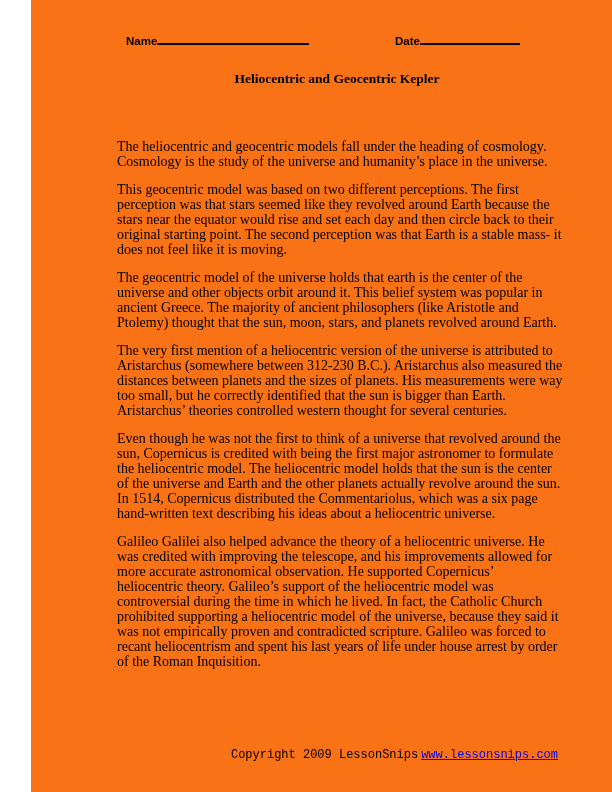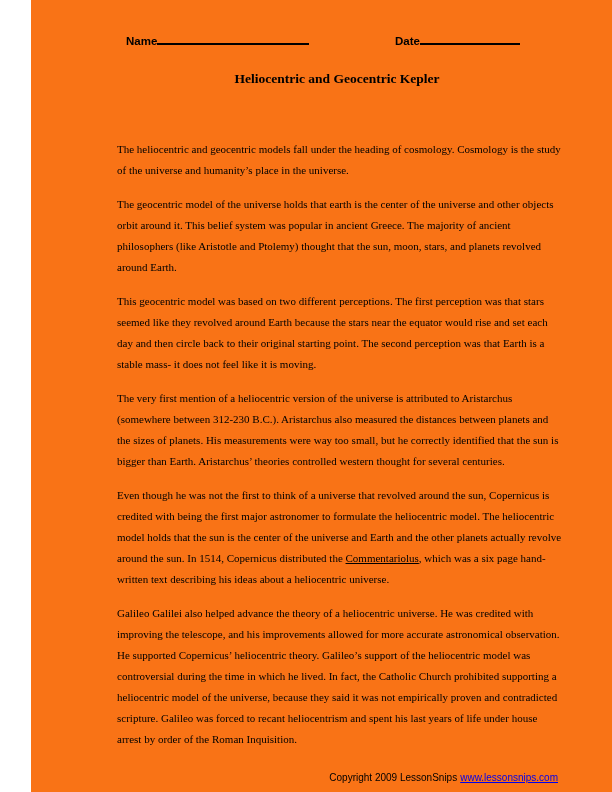--- a/index.html
+++ b/index.html
@@ -56,36 +56,35 @@
     text-align: center;
     font-family: "Liberation Serif", serif;
     font-size: 13.5px;
     font-weight: bold;
   }
   .body-text {
     position: absolute;
     top: 139px;
     left: 86px;
     width: 446px;
-    font-size: 11px;
-    line-height: 21px;
+    font-size: 14px;
+    line-height: 15px;
     text-align: left;
   }
   .body-text p {
     margin: 0 0 13px 0;
   }
   .underlined {
-    text-decoration: underline;
   }
   .footer {
     position: absolute;
-    top: 772px;
+    top: 748px;
     right: 85px;
-    font-family: Liberation Sans, sans-serif;
-    font-size: 10px;
+    font-family: Liberation Mono, monospace;
+    font-size: 12px;
     white-space: nowrap;
   }
   .footer-link {
     color: #0000ee;
     text-decoration: underline;
     margin-left: 3px;
     cursor: pointer;
   }
 </style>
 </head>
@@ -99,22 +98,22 @@
     </div>
     <div class="date-field">
       <span>Date</span><span class="fill-line date-line"></span>
     </div>
   </div>
 
   <h1 class="title">Heliocentric and Geocentric Kepler</h1>
 
   <div class="body-text">
     <p>The heliocentric and geocentric models fall under the heading of cosmology. Cosmology is the study of the universe and humanity’s place in the universe.</p>
+    <p>This geocentric model was based on two different perceptions. The first perception was that stars seemed like they revolved around Earth because the stars near the equator would rise and set each day and then circle back to their original starting point. The second perception was that Earth is a stable mass- it does not feel like it is moving.</p>
     <p>The geocentric model of the universe holds that earth is the center of the universe and other objects orbit around it. This belief system was popular in ancient Greece. The majority of ancient philosophers (like Aristotle and Ptolemy) thought that the sun, moon, stars, and planets revolved around Earth.</p>
-    <p>This geocentric model was based on two different perceptions. The first perception was that stars seemed like they revolved around Earth because the stars near the equator would rise and set each day and then circle back to their original starting point. The second perception was that Earth is a stable mass- it does not feel like it is moving.</p>
     <p>The very first mention of a heliocentric version of the universe is attributed to Aristarchus (somewhere between 312-230 B.C.). Aristarchus also measured the distances between planets and the sizes of planets. His measurements were way too small, but he correctly identified that the sun is bigger than Earth. Aristarchus’ theories controlled western thought for several centuries.</p>
     <p><span>Even though he was not the first to think of a universe that revolved around the sun, Copernicus is credited with being the first major astronomer to formulate the heliocentric model. The heliocentric model holds that the sun is the center of the universe and Earth and the other planets actually revolve around the sun. In 1514, Copernicus distributed the </span><span class="underlined">Commentariolus</span><span>, which was a six page hand-written text describing his ideas about a heliocentric universe.</span></p>
     <p>Galileo Galilei also helped advance the theory of a heliocentric universe. He was credited with improving the telescope, and his improvements allowed for more accurate astronomical observation. He supported Copernicus’ heliocentric theory. Galileo’s support of the heliocentric model was controversial during the time in which he lived. In fact, the Catholic Church prohibited supporting a heliocentric model of the universe, because they said it was not empirically proven and contradicted scripture. Galileo was forced to recant heliocentrism and spent his last years of life under house arrest by order of the Roman Inquisition.</p>
   </div>
 
   <div class="footer">
     <span>Copyright 2009 LessonSnips</span><a class="footer-link" href="#" style="color: rgb(0, 0, 238);">www.lessonsnips.com</a>
   </div>
 
 </div>

